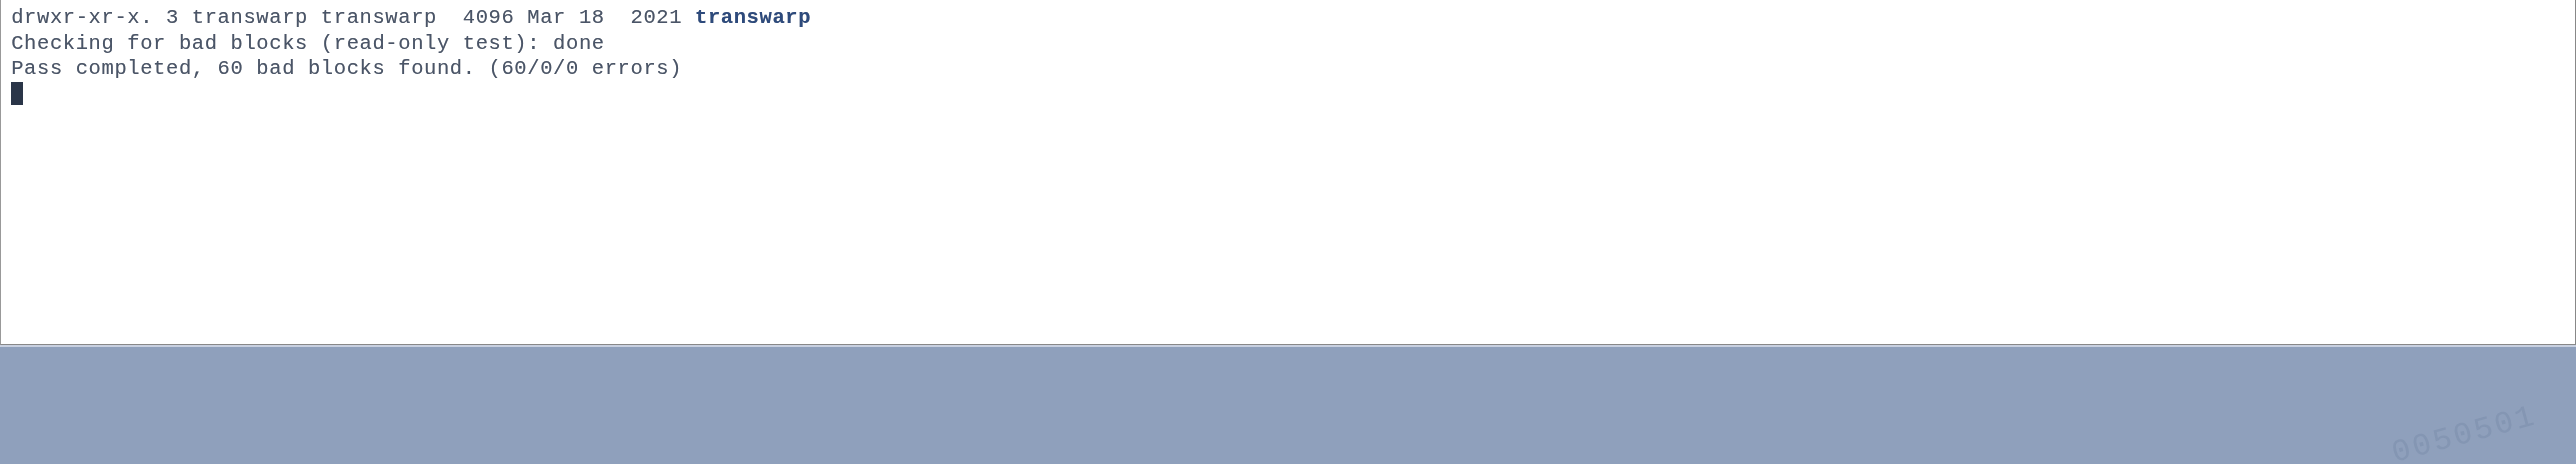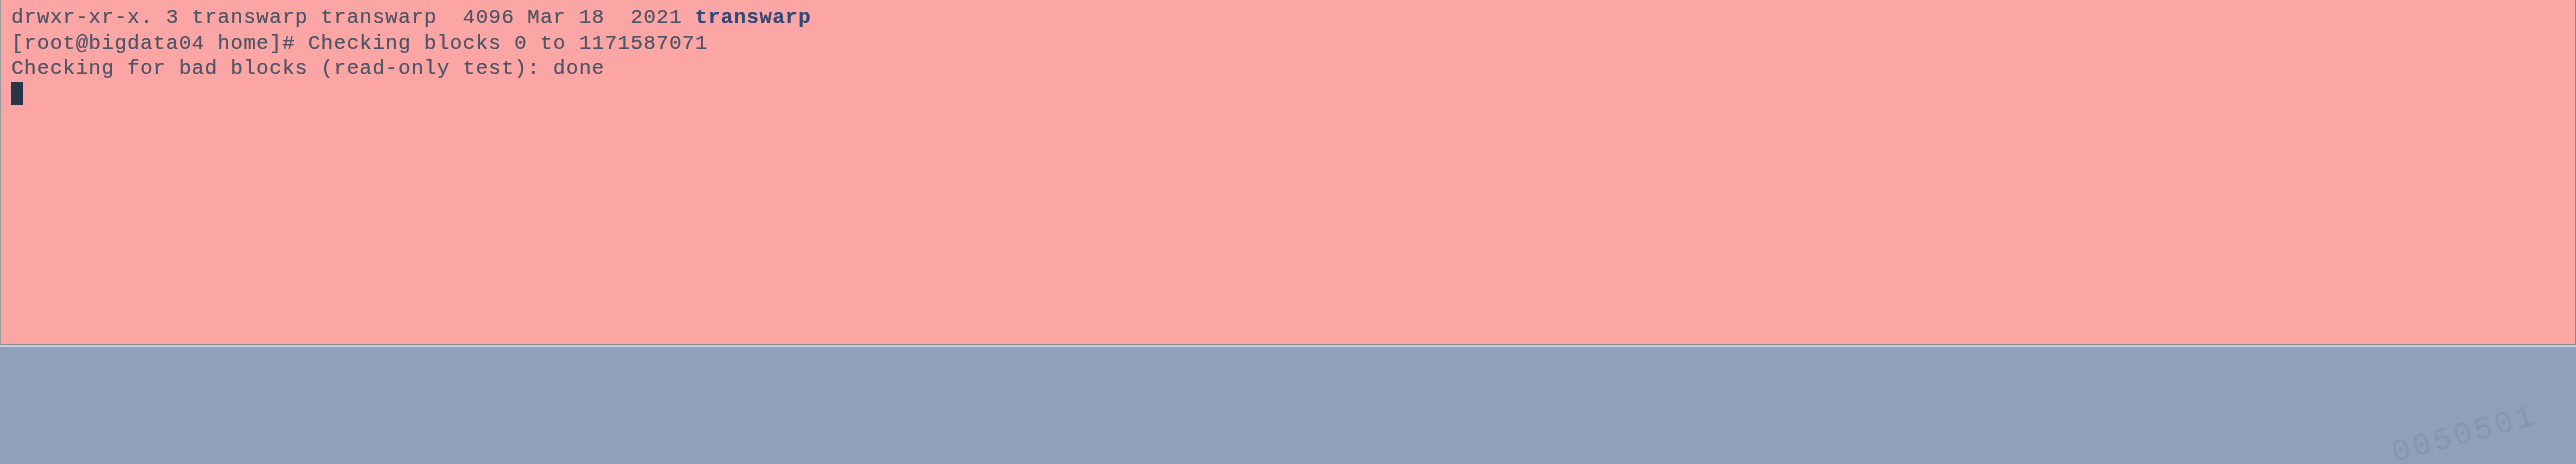--- a/index.html
+++ b/index.html
@@ -10,21 +10,21 @@
   body {
     background: #b8c4d8;
     font-family: 'Courier New', monospace;
     font-size: 20.5px;
     padding: 0;
     width: 2576px;
     height: 465px;
     overflow: hidden;
   }
   .terminal-container {
-    background: #fca5a5;
+    background: #ffffff;
     border: 1.3px solid #888;
     border-top: none;
     border-left: 1.3px solid #999;
     padding: 5.1px 10.2px;
     width: 100%;
     height: 345px;
     position: relative;
   }
   .terminal-line {
     color: #4a5568;
@@ -61,21 +61,21 @@
     letter-spacing: 2.6px;
     pointer-events: none;
   }
 </style>
 </head>
 <body>
 
 <div class="terminal-container">
   <div id="terminal-output">
       <div class="terminal-line"><span>drwxr-xr-x. 3 transwarp transwarp  4096 Mar 18  2021 </span><span class="highlight">transwarp</span></div>
-      <div class="terminal-line"><span>[root@bigdata04 home]# Checking blocks 0 to 1171587071</span></div>
       <div class="terminal-line"><span>Checking for bad blocks (read-only test): done</span></div>
+      <div class="terminal-line"><span>Pass completed, 60 bad blocks found. (60/0/0 errors)</span></div>
     </div>
   <span class="cursor"></span>
 </div>
 <div class="bottom-area">
   <div class="watermark">0050501</div>
 </div>
 
 
 </body></html>

